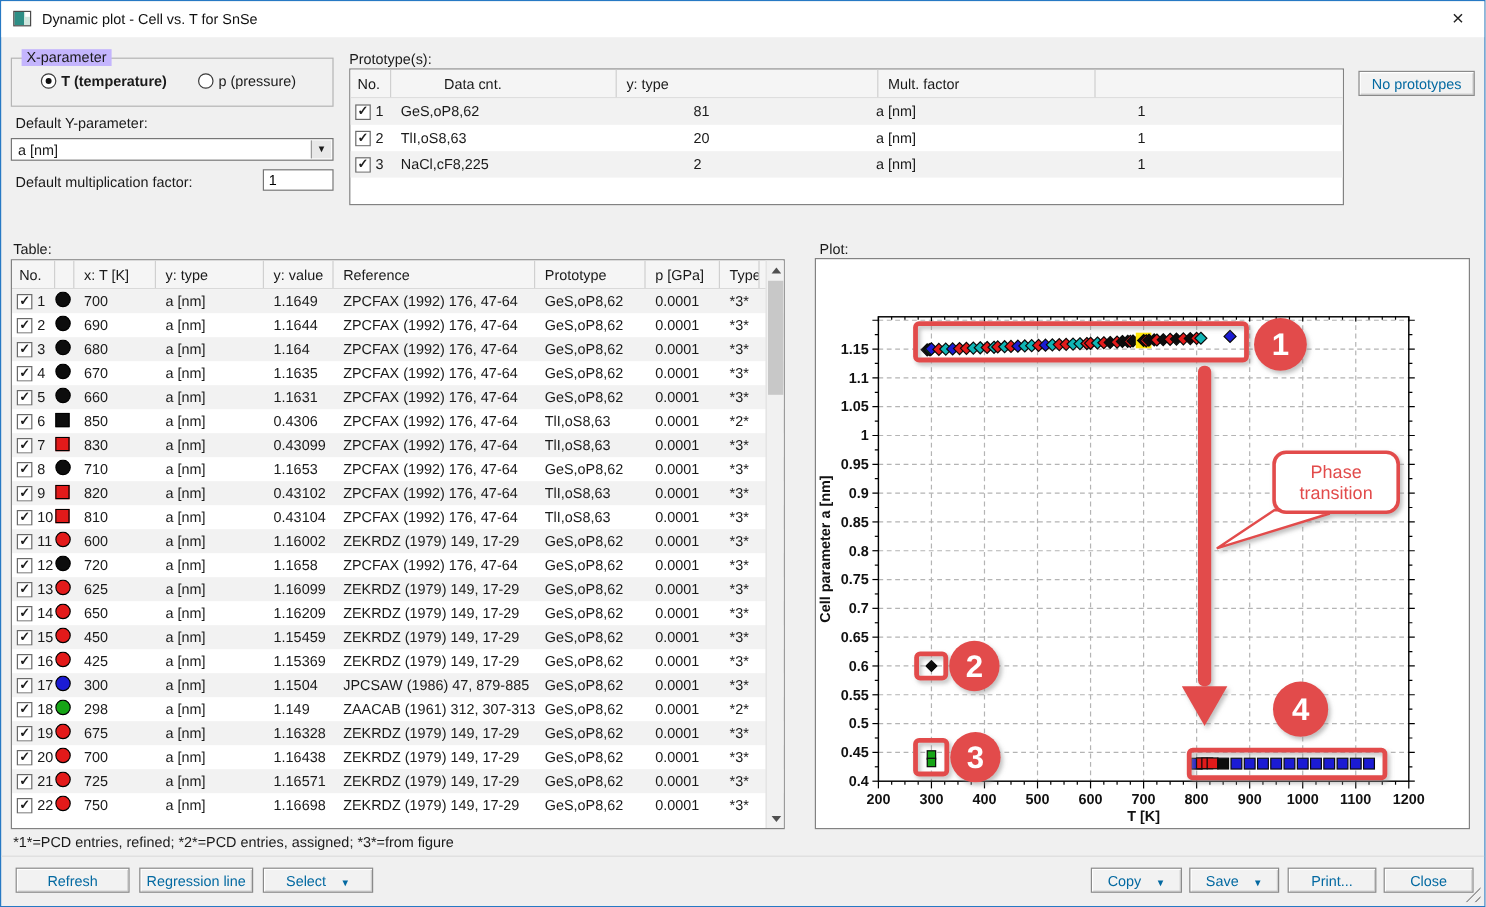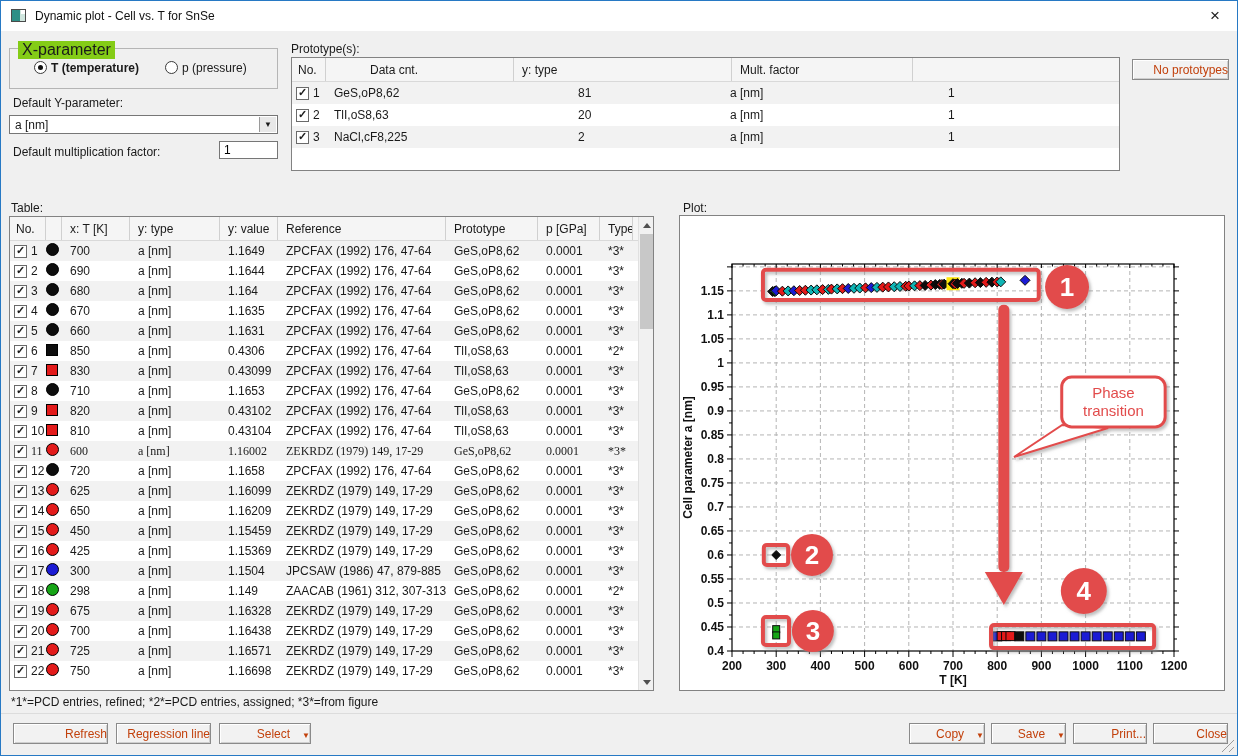--- a/index.html
+++ b/index.html
@@ -4,40 +4,40 @@
 <style>
   html,body{margin:0;padding:0;background:#d6d6d6;font-family:"Liberation Sans",sans-serif;}
   *{box-sizing:border-box;}
   .window{position:relative;width:1238px;height:756px;background:#f0f0f0;border:1px solid #2779c4;overflow:hidden;font-size:12px;color:#1a1a1a;}
   .titlebar{position:absolute;left:0;top:0;width:100%;height:30px;background:#ffffff;}
   .app-icon{position:absolute;left:10px;top:8px;width:15px;height:13px;border:1px solid #4a4a4a;background:linear-gradient(90deg,#2e8f86 0 60%,#cfe6de 60% 100%);}
   .app-icon::after{content:"";position:absolute;right:0;top:0;width:4px;height:4px;background:#fff;}
   .title-text{position:absolute;left:34px;top:8px;font-size:12px;color:#111;}
   .close-btn{position:absolute;right:8px;top:3px;width:28px;height:24px;text-align:center;line-height:24px;font-size:17px;color:#222;cursor:default;}
   .groupbox{position:absolute;left:8px;top:47px;width:269px;height:41px;border:1px solid #b5b5b5;background:#f0f0f0;}
-  .groupbox-label{position:absolute;left:8px;top:-8px;background:#84cc16;padding:0 4px;font-size:16px;}
+  .groupbox-label{position:absolute;left:8px;top:-8px;background:#c4b5fd;padding:0 4px;font-size:12px;}
   .radio{position:absolute;width:13px;height:13px;border:1px solid #3a3a3a;border-radius:50%;background:#fff;}
   .radio.sel::after{content:"";position:absolute;left:3px;top:3px;width:5px;height:5px;border-radius:50%;background:#101010;}
   .lbl{position:absolute;white-space:nowrap;}
   .combo{position:absolute;left:8px;top:114px;width:269px;height:19px;border:1px solid #767676;background:#fff;}
   .combo .val{position:absolute;left:5px;top:2px;}
   .combo .drop{position:absolute;right:1px;top:1px;bottom:1px;width:17px;background:#e8e8e8;border-left:1px solid #9a9a9a;text-align:center;font-size:8px;line-height:16px;color:#1a1a1a;}
   .textinput{position:absolute;left:218px;top:140px;width:59px;height:18px;border:1px solid #767676;background:#fff;padding:1px 4px;font-size:12px;font-family:"Liberation Sans",sans-serif;}
   .panel{position:absolute;background:#fff;border:1px solid #828282;}
   .grid-header{display:flex;background:#f5f5f5;border-bottom:1px solid #d9d9d9;}
   .gh-cell{padding:5px 0 4px 8px;border-right:1px solid #d0d0d0;font-size:12px;white-space:nowrap;overflow:hidden;}
   .grow{display:flex;align-items:center;white-space:nowrap;}
   .grow.odd{background:#f2f2f2;}
   .gcell{overflow:hidden;white-space:nowrap;padding-left:8px;}
   .cb{width:13px;height:13px;border:1px solid #6a6a6a;background:#fff;display:inline-block;position:relative;margin-right:4px;flex:none;}
   .cb::after{content:"✓";position:absolute;left:1px;top:-2px;font-size:11px;font-weight:bold;color:#1d1d1d;}
   .sym{display:inline-block;flex:none;}
   .sym.circle{width:13px;height:13px;border-radius:50%;}
   .sym.square{width:12px;height:12px;}
-  .btn{position:absolute;height:21px;border:1px solid #8a8a8a;background:#f2f2f2;box-shadow:inset 1px 1px 0 #ffffff, inset -1px -1px 0 #cfcfcf;text-align:right;font-size:12px;font-family:"Liberation Sans",sans-serif;color:#c2410c;padding-top:3px;}
+  .btn{position:absolute;height:21px;border:1px solid #8a8a8a;background:#f2f2f2;box-shadow:inset 1px 1px 0 #ffffff, inset -1px -1px 0 #cfcfcf;text-align:center;font-size:12px;font-family:"Liberation Sans",sans-serif;color:#0369a1;padding-top:3px;}
   .btn .caret{font-size:8px;margin-left:12px;}
   .scrollbar{position:absolute;width:16px;background:#f1f1f1;border-left:1px solid #e0e0e0;}
   .sb-btn{position:absolute;left:0;width:15px;height:16px;display:flex;align-items:center;justify-content:center;}
   .tri-up{width:0;height:0;border-left:4px solid transparent;border-right:4px solid transparent;border-bottom:5px solid #505050;}
   .tri-down{width:0;height:0;border-left:4px solid transparent;border-right:4px solid transparent;border-top:5px solid #505050;}
   .sb-thumb{position:absolute;left:1px;width:13px;background:#c8c8c8;}
   .footnote{position:absolute;left:10px;top:694px;font-size:12px;}
   .divider{position:absolute;left:0px;top:712px;width:100%;height:1px;background:#dcdcdc;}
   .resize-grip{position:absolute;right:3px;bottom:3px;width:13px;height:13px;background:
     repeating-linear-gradient(-45deg, transparent 0 3px, #9a9a9a 3px 4px, transparent 4px 5px);
@@ -262,21 +262,21 @@
           </div>
           <div class="gcell" style="width: 16px; flex: 0 0 auto; padding-left: 0px;"><span class="sym square" style="background: rgb(227, 26, 26); border: 1px solid rgb(0, 0, 0);"></span></div>
           <div class="gcell" style="width: 68px; flex: 0 0 auto;">810</div>
           <div class="gcell" style="width: 90px; flex: 0 0 auto;">a [nm]</div>
           <div class="gcell" style="width: 58px; flex: 0 0 auto;">0.43104</div>
           <div class="gcell" style="width: 168px; flex: 0 0 auto;">ZPCFAX (1992) 176, 47-64</div>
           <div class="gcell" style="width: 92px; flex: 0 0 auto;">TlI,oS8,63</div>
           <div class="gcell" style="width: 62px; flex: 0 0 auto;">0.0001</div>
           <div class="gcell" style="width: 33px; flex: 0 0 auto;">*3*</div>
         </div>
-        <div class="grow odd" style="height: 20px; font-family: Liberation Serif, serif;">
+        <div class="grow odd" style="height: 20px;">
           <div class="gcell" style="width: 36px; flex: 0 0 auto; padding-left: 4px; display: flex; align-items: center;">
             <span class="cb"></span>
             <span>11</span>
           </div>
           <div class="gcell" style="width: 16px; flex: 0 0 auto; padding-left: 0px;"><span class="sym circle" style="background: rgb(227, 26, 26); border: 1px solid rgb(0, 0, 0);"></span></div>
           <div class="gcell" style="width: 68px; flex: 0 0 auto;">600</div>
           <div class="gcell" style="width: 90px; flex: 0 0 auto;">a [nm]</div>
           <div class="gcell" style="width: 58px; flex: 0 0 auto;">1.16002</div>
           <div class="gcell" style="width: 168px; flex: 0 0 auto;">ZEKRDZ (1979) 149, 17-29</div>
           <div class="gcell" style="width: 92px; flex: 0 0 auto;">GeS,oP8,62</div>

